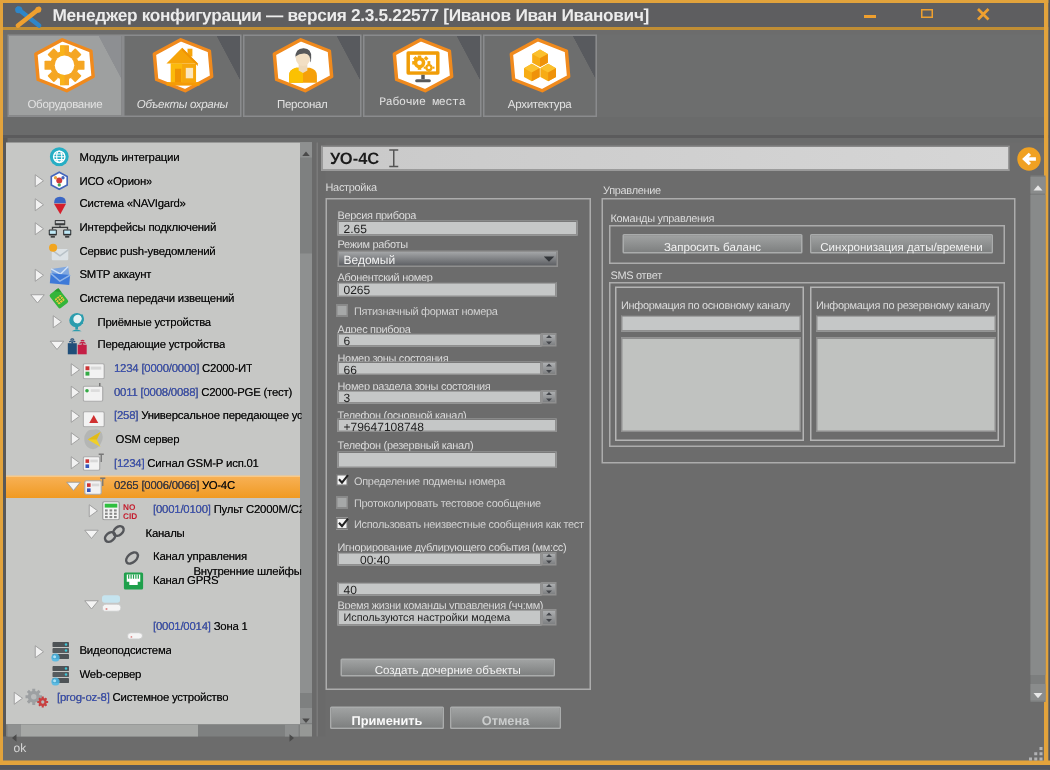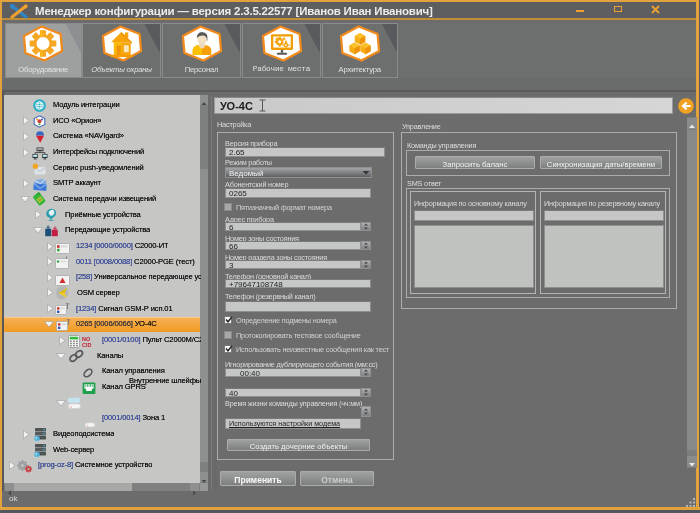--- a/index.html
+++ b/index.html
@@ -497,21 +497,21 @@
 <div class="abs" style="left:361px;top:368px;width:10px;height:9px;background:linear-gradient(#AEB0B2,#7E8082);border:1px solid #8F8F8F;"></div>
 <svg class="abs" style="left:361px;top:368px;" width="10" height="9">
       <path d="M3 3.4 L5 1.4 L7 3.4 Z M3 5.6 L5 7.6 L7 5.6 Z" fill="#42454a"></path>
     </svg>
 <div class="inp" style="left:225px;top:388px;width:136px;height:9px;font-size:8px;">40</div>
 <div class="abs" style="left:361px;top:388px;width:10px;height:9px;background:linear-gradient(#AEB0B2,#7E8082);border:1px solid #8F8F8F;"></div>
 <svg class="abs" style="left:361px;top:388px;" width="10" height="9">
       <path d="M3 3.4 L5 1.4 L7 3.4 Z M3 5.6 L5 7.6 L7 5.6 Z" fill="#42454a"></path>
     </svg>
 <div class="lbl" style="left:225px;top:399px;">Время жизни команды управления (чч:мм)</div>
-<div class="inp" style="left:225px;top:418px;width:136px;height:11px;font-size:8px;text-decoration:underline;"><span style="font-size:7.2px;">Используются настройки модема</span></div>
+<div class="inp" style="left:225px;top:406px;width:136px;height:11px;font-size:8px;"><span style="font-size:7.2px;">Используются настройки модема</span></div>
 <div class="abs" style="left:361px;top:406px;width:10px;height:11px;background:linear-gradient(#AEB0B2,#7E8082);border:1px solid #8F8F8F;"></div>
 <svg class="abs" style="left:361px;top:406px;" width="10" height="11">
       <path d="M3 4.4 L5 2.4 L7 4.4 Z M3 6.6 L5 8.6 L7 6.6 Z" fill="#42454a"></path>
     </svg>
 <div class="btn" style="left:227px;top:439px;width:143px;height:12px;padding-top:2px;">Создать дочерние объекты</div>
 <div class="lbl" style="left:402px;top:122px;">Управление</div>
 <div class="gb" style="left:401px;top:132px;width:276px;height:177px;"></div>
 <div class="lbl" style="left:407px;top:141px;">Команды управления</div>
 <div class="gb" style="left:406px;top:150px;width:264px;height:26px;"></div>
 <div class="btn" style="left:415px;top:156px;width:120px;height:13px;padding-top:2.5px;">Запросить баланс</div>

